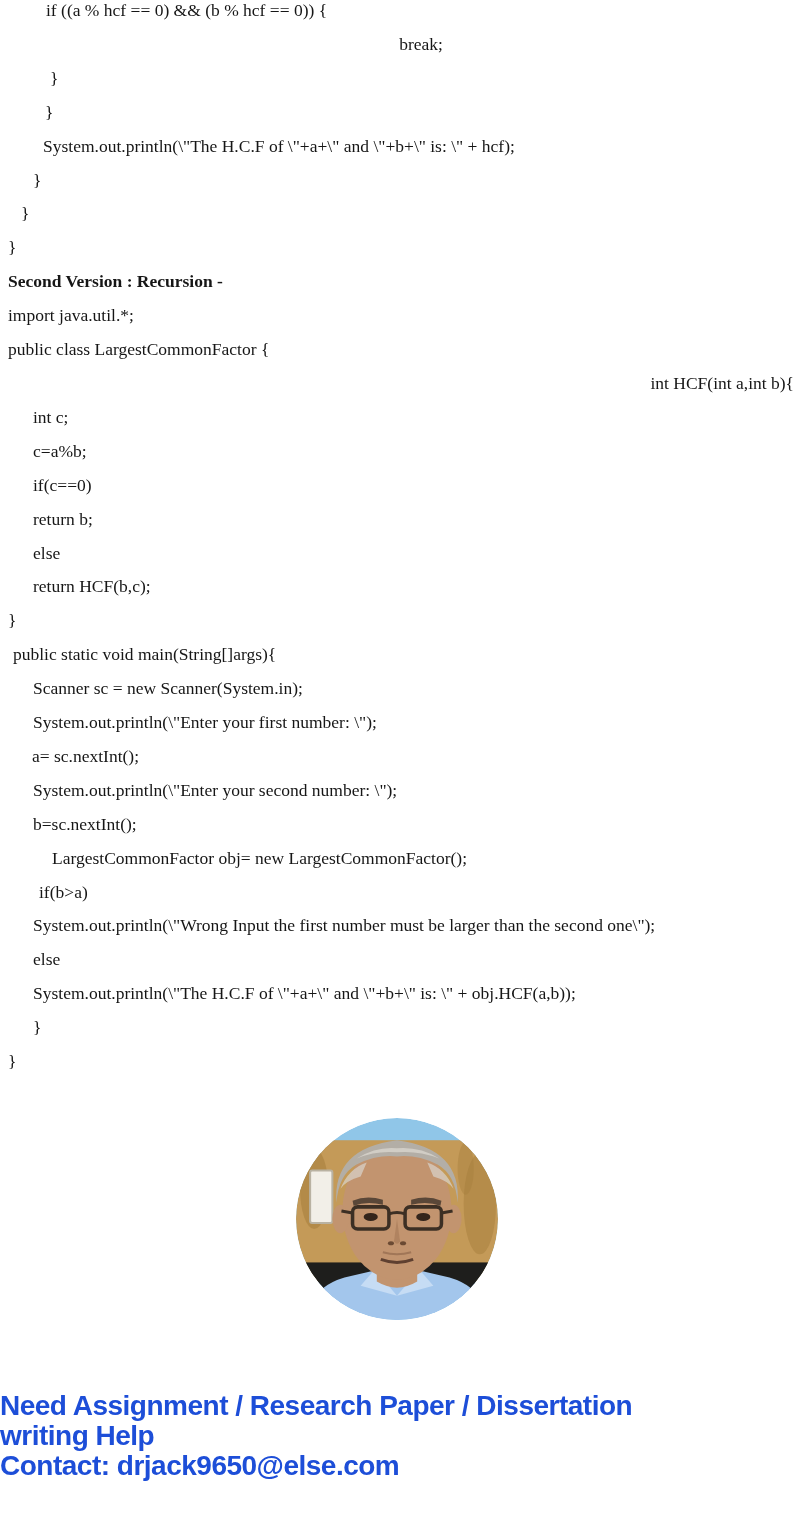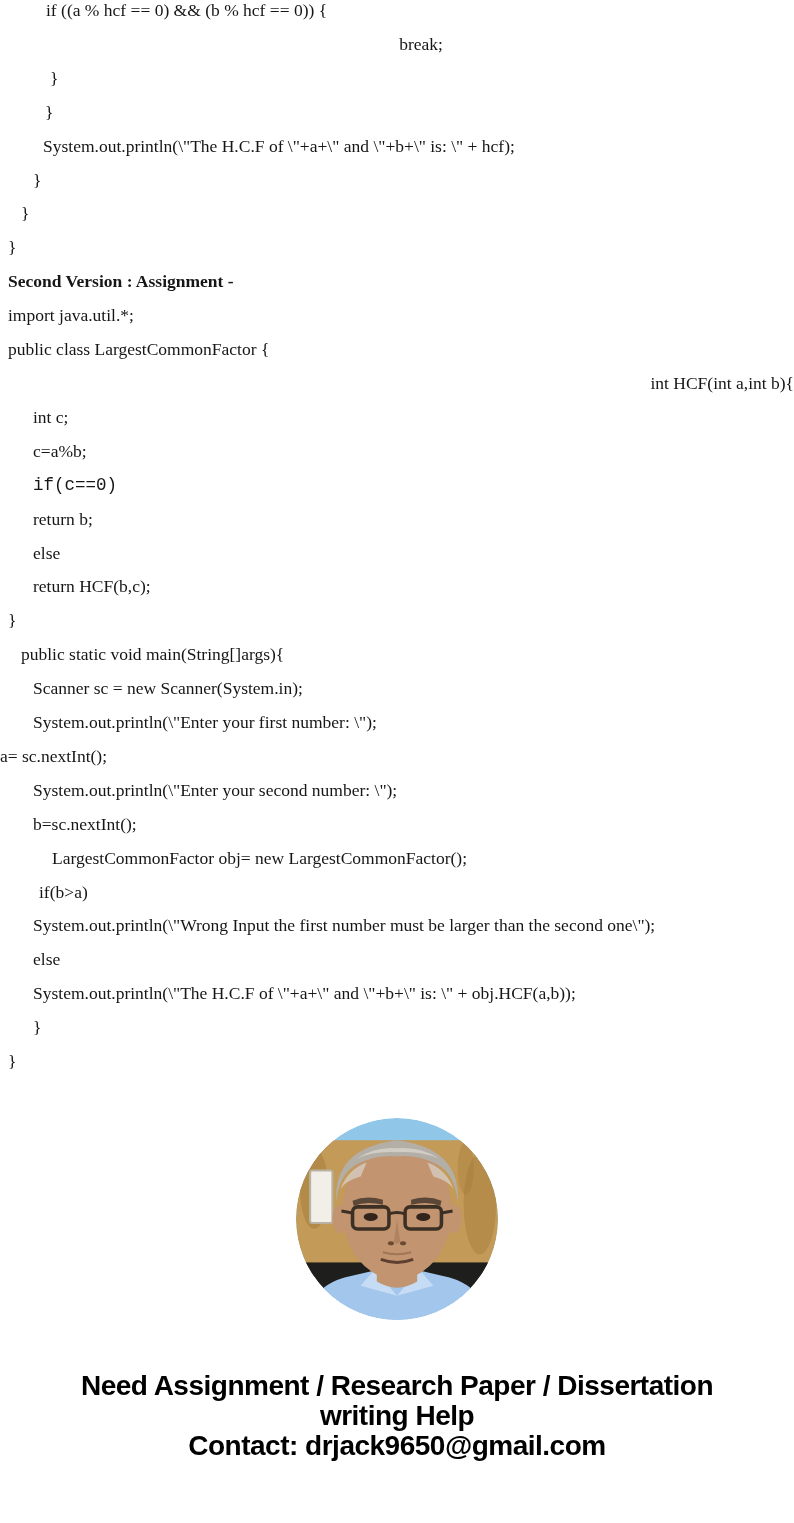--- a/index.html
+++ b/index.html
@@ -36,25 +36,24 @@
     margin: 39px auto 0 auto;
     border-radius: 50%;
     overflow: hidden;
   }
   .avatar-wrap svg {
     display: block;
     width: 202px;
     height: 202px;
   }
   .footer {
-    margin-top: 51px;
-    text-align: center;
+    margin-top: 71px;
     font-family: "Liberation Sans", sans-serif;
     font-weight: bold;
-    color: #000000;
+    color: #1d4ed8;
     font-size: 28px;
     line-height: 30px;
     letter-spacing: -0.5px;
   }
   .footer .contact-line {
     margin-top: 0;
   }
 </style>
 </head>
 <body>
@@ -63,35 +62,35 @@
 
   <div class="code-block">
       <p class="code-line" style="padding-left: 46px;">if ((a % hcf == 0) &amp;&amp; (b % hcf == 0)) {</p>
       <p class="code-line" style="padding-left: 48px; text-align: center;">break;</p>
       <p class="code-line" style="padding-left: 50px;">}</p>
       <p class="code-line" style="padding-left: 45px;">}</p>
       <p class="code-line" style="padding-left: 43px;">System.out.println(\"The H.C.F of \"+a+\" and \"+b+\" is: \" + hcf);</p>
       <p class="code-line" style="padding-left: 33px;">}</p>
       <p class="code-line" style="padding-left: 21px;">}</p>
       <p class="code-line" style="padding-left: 8px;">}</p>
-      <p class="code-line bold" style="padding-left: 8px;">Second Version : Assignment -</p>
+      <p class="code-line bold" style="padding-left: 8px;">Second Version : Recursion -</p>
       <p class="code-line" style="padding-left: 8px;">import java.util.*;</p>
       <p class="code-line" style="padding-left: 8px;">public class LargestCommonFactor {</p>
       <p class="code-line" style="padding-left: 33px; text-align: right;">int HCF(int a,int b){</p>
       <p class="code-line" style="padding-left: 33px;">int c;</p>
       <p class="code-line" style="padding-left: 33px;">c=a%b;</p>
-      <p class="code-line" style="padding-left: 33px; font-family: Liberation Mono, monospace;">if(c==0)</p>
+      <p class="code-line" style="padding-left: 33px;">if(c==0)</p>
       <p class="code-line" style="padding-left: 33px;">return b;</p>
       <p class="code-line" style="padding-left: 33px;">else</p>
       <p class="code-line" style="padding-left: 33px;">return HCF(b,c);</p>
       <p class="code-line" style="padding-left: 8px;">}</p>
-      <p class="code-line" style="padding-left: 21px;">public static void main(String[]args){</p>
+      <p class="code-line" style="padding-left: 13px;">public static void main(String[]args){</p>
       <p class="code-line" style="padding-left: 33px;">Scanner sc = new Scanner(System.in);</p>
       <p class="code-line" style="padding-left: 33px;">System.out.println(\"Enter your first number: \");</p>
-      <p class="code-line" style="">a= sc.nextInt();</p>
+      <p class="code-line" style="padding-left: 32px;">a= sc.nextInt();</p>
       <p class="code-line" style="padding-left: 33px;">System.out.println(\"Enter your second number: \");</p>
       <p class="code-line" style="padding-left: 33px;">b=sc.nextInt();</p>
       <p class="code-line" style="padding-left: 52px;">LargestCommonFactor obj= new LargestCommonFactor();</p>
       <p class="code-line" style="padding-left: 39px;">if(b&gt;a)</p>
       <p class="code-line" style="padding-left: 33px;">System.out.println(\"Wrong Input the first number must be larger than the second one\");</p>
       <p class="code-line" style="padding-left: 33px;">else</p>
       <p class="code-line" style="padding-left: 33px;">System.out.println(\"The H.C.F of \"+a+\" and \"+b+\" is: \" + obj.HCF(a,b));</p>
       <p class="code-line" style="padding-left: 33px;">}</p>
       <p class="code-line" style="padding-left: 8px;">}</p>
     </div>
@@ -152,16 +151,16 @@
 
         <path d="M 84 140 Q 100 146 116 140" fill="none" stroke="#5f4030" stroke-width="3"></path>
         <path d="M 86 133 Q 100 137 114 133" fill="none" stroke="#8a6248" stroke-width="2" opacity="0.6"></path>
       </g>
     </svg>
   </div>
 
   <div class="footer">
     <div>Need Assignment / Research Paper / Dissertation</div>
     <div>writing Help</div>
-    <div class="contact-line">Contact: drjack9650@gmail.com</div>
+    <div class="contact-line">Contact: drjack9650@else.com</div>
   </div>
 
 </div>
 
 </body></html>

